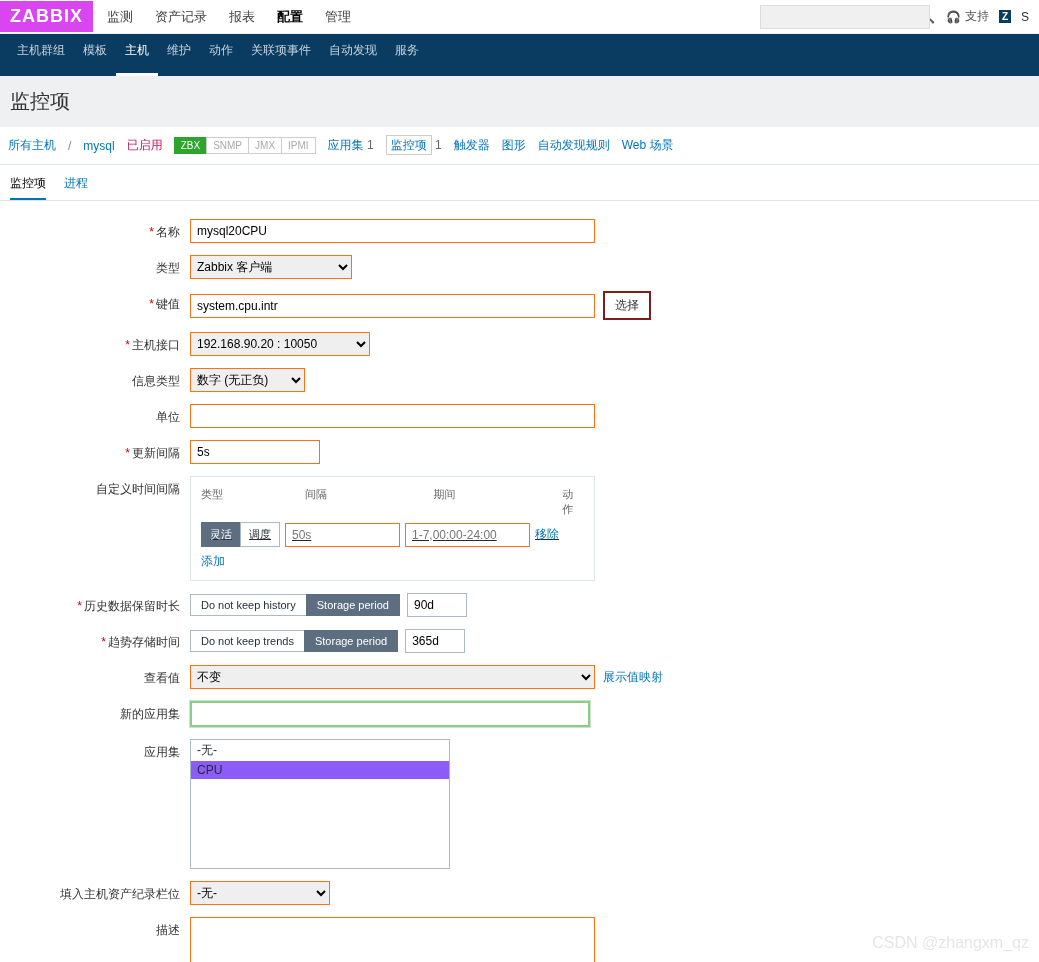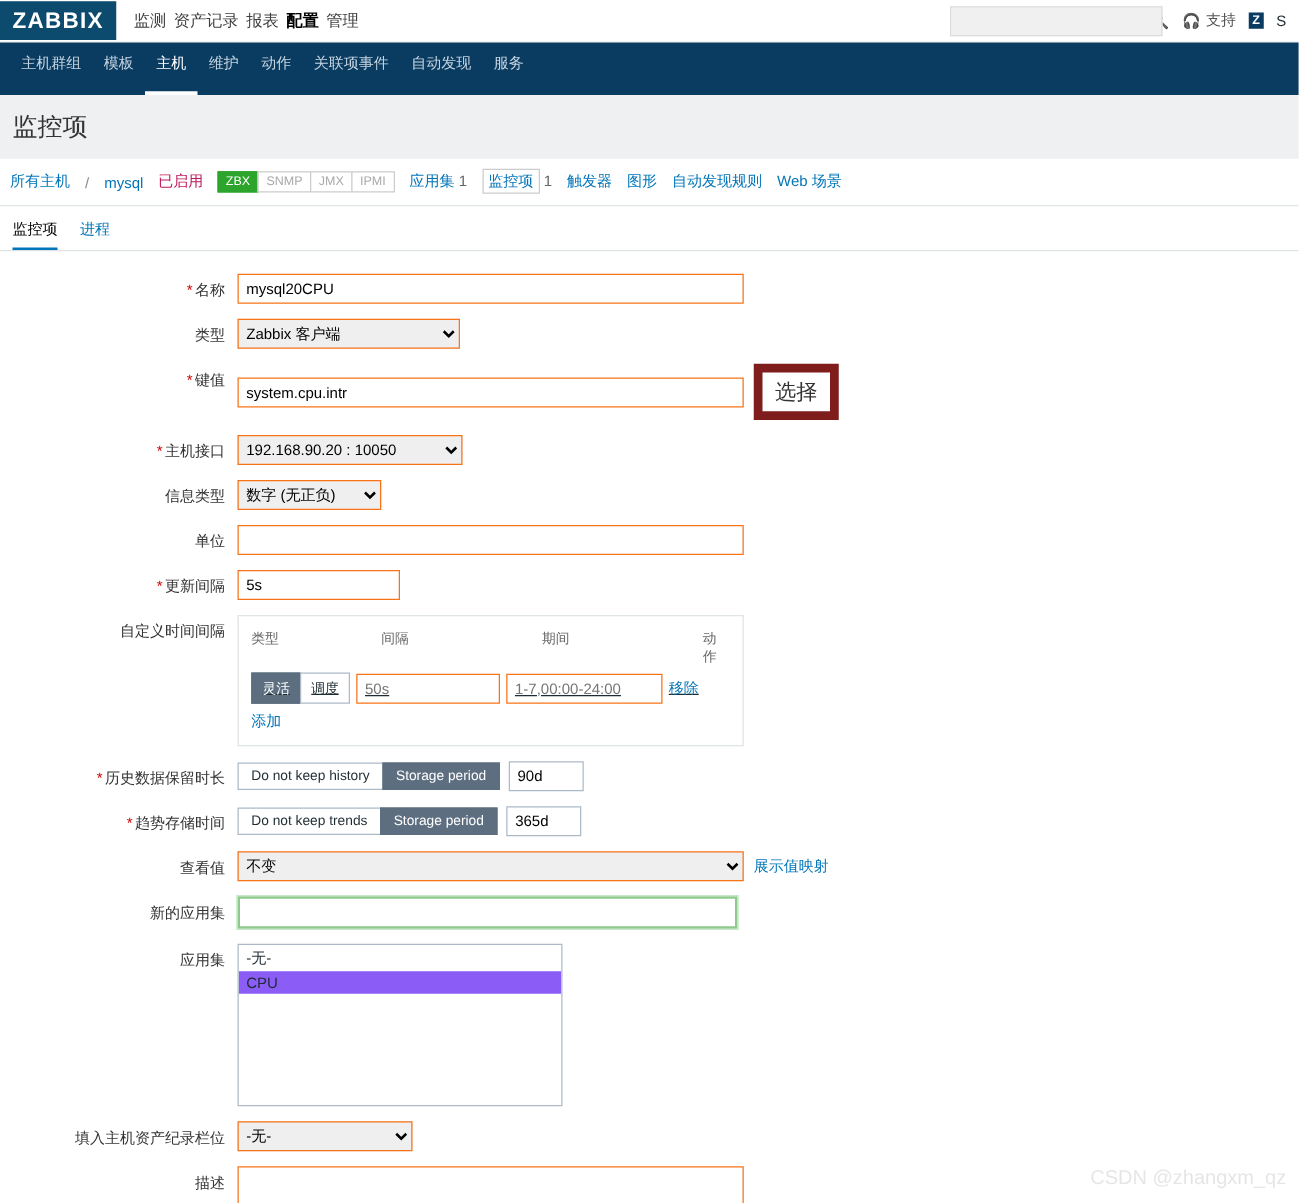--- a/index.html
+++ b/index.html
@@ -1,19 +1,19 @@
 <!DOCTYPE html>
 <html><head>
 <meta charset="utf-8">
 <style>
 * { box-sizing: border-box; margin: 0; padding: 0; }
 body { font-family: Arial, "Microsoft YaHei", sans-serif; font-size: 12px; color: #1f2c33; background: #fff; }
 .top-bar { display: flex; align-items: center; background: #fff; height: 34px; padding: 0 10px 0 0; border-bottom: 1px solid #eee; }
-.logo { background: #0c4a6e; color: #fff; font-weight: bold; font-size: 18px; padding: 5px 10px; letter-spacing: 1px; margin-right: 12px; }
-.top-menu { display: flex; gap: 2px; justify-content: center; }
+.logo { background: #d946ef; color: #fff; font-weight: bold; font-size: 18px; padding: 5px 10px; letter-spacing: 1px; margin-right: 12px; }
+.top-menu { display: flex; gap: 18px; justify-content: center; }
 .top-menu a { color: #404040; text-decoration: none; font-size: 13px; padding: 9px 2px; }
 .top-menu a.active { font-weight: bold; color: #000; position: relative; }
 .top-menu a.active::after { content: ''; position: absolute; bottom: -5px; left: 50%; margin-left: -5px; border: 5px solid transparent; border-bottom-color: #0a3b61; }
 .top-right { margin-left: auto; display: flex; align-items: center; gap: 10px; }
 .search-box { width: 170px; height: 24px; background: #f0f0f0; border: 1px solid #ddd; padding: 0 24px 0 6px; position: relative; }
 .search-icon { color: #888; font-size: 13px; margin-left: -20px; }
 .support { color: #555; font-size: 12px; display: flex; align-items: center; gap: 4px; }
 .sub-nav { background: #0a3b61; display: flex; padding: 0 8px; height: 42px; align-items: stretch; }
 .sub-nav a { color: #c5d4e0; text-decoration: none; font-size: 12px; padding: 8px 9px; }
 .sub-nav a.active { color: #fff; border-bottom: 3px solid #fff; }
@@ -34,21 +34,21 @@
 .form-area { padding: 18px 10px 30px; }
 .form-row { display: flex; align-items: flex-start; margin-bottom: 12px; }
 .form-label { width: 180px; text-align: right; padding-right: 10px; padding-top: 5px; color: #333; font-size: 12px; }
 .form-label .req { color: #d40000; margin-right: 2px; }
 .form-field { flex: 1; display: flex; align-items: center; gap: 8px; }
 .text-input { border: 1px solid #f97316; padding: 4px 6px; font-size: 12px; height: 24px; }
 .text-input.wide { width: 405px; }
 .text-input.key { width: 405px; }
 .text-input.small { width: 130px; }
 select.text-input { padding: 2px; }
-.btn { border: 7px solid #7f1d1d; background: #fff; padding: 4px 10px; font-size: 17px; cursor: pointer; color: #333; }
+.btn { border: 2px solid #7f1d1d; background: #fff; padding: 4px 10px; font-size: 12px; cursor: pointer; color: #333; }
 .interval-box { border: 1px solid #dfe4e7; padding: 10px; width: 405px; }
 .interval-header { display: flex; gap: 0; font-size: 11px; color: #666; margin-bottom: 5px; }
 .interval-header span:nth-child(1) { width: 105px; }
 .interval-header span:nth-child(2) { width: 130px; }
 .interval-header span:nth-child(3) { width: 130px; }
 .interval-row { display: flex; align-items: center; gap: 5px; margin-bottom: 6px; text-decoration: underline; }
 .seg-group { display: flex; }
 .seg { border: 1px solid #acbac7; padding: 4px 8px; font-size: 11px; cursor: pointer; background: #fff; }
 .seg.active { background: #5c6e7f; color: #fff; border-color: #5c6e7f; }
 .seg + .seg { margin-left: -1px; }
@@ -129,21 +129,21 @@
 <div class="form-row">
   <div class="form-label"><span class="req">*</span><span>名称</span></div>
   <div class="form-field">
         <input class="text-input wide" value="mysql20CPU" style="">
       </div>
 </div>
 
 <div class="form-row">
   <div class="form-label"><span>类型</span></div>
   <div class="form-field">
-        <select class="text-input" style="width:178px"><option>Zabbix 客户端</option></select>
+        <select class="text-input" style="width:162px"><option>Zabbix 客户端</option></select>
       </div>
 </div>
 
 <div class="form-row">
   <div class="form-label"><span class="req">*</span><span>键值</span></div>
   <div class="form-field">
     <input class="text-input key" value="system.cpu.intr" style="">
     <button class="btn">选择</button>
   </div>
 </div>

